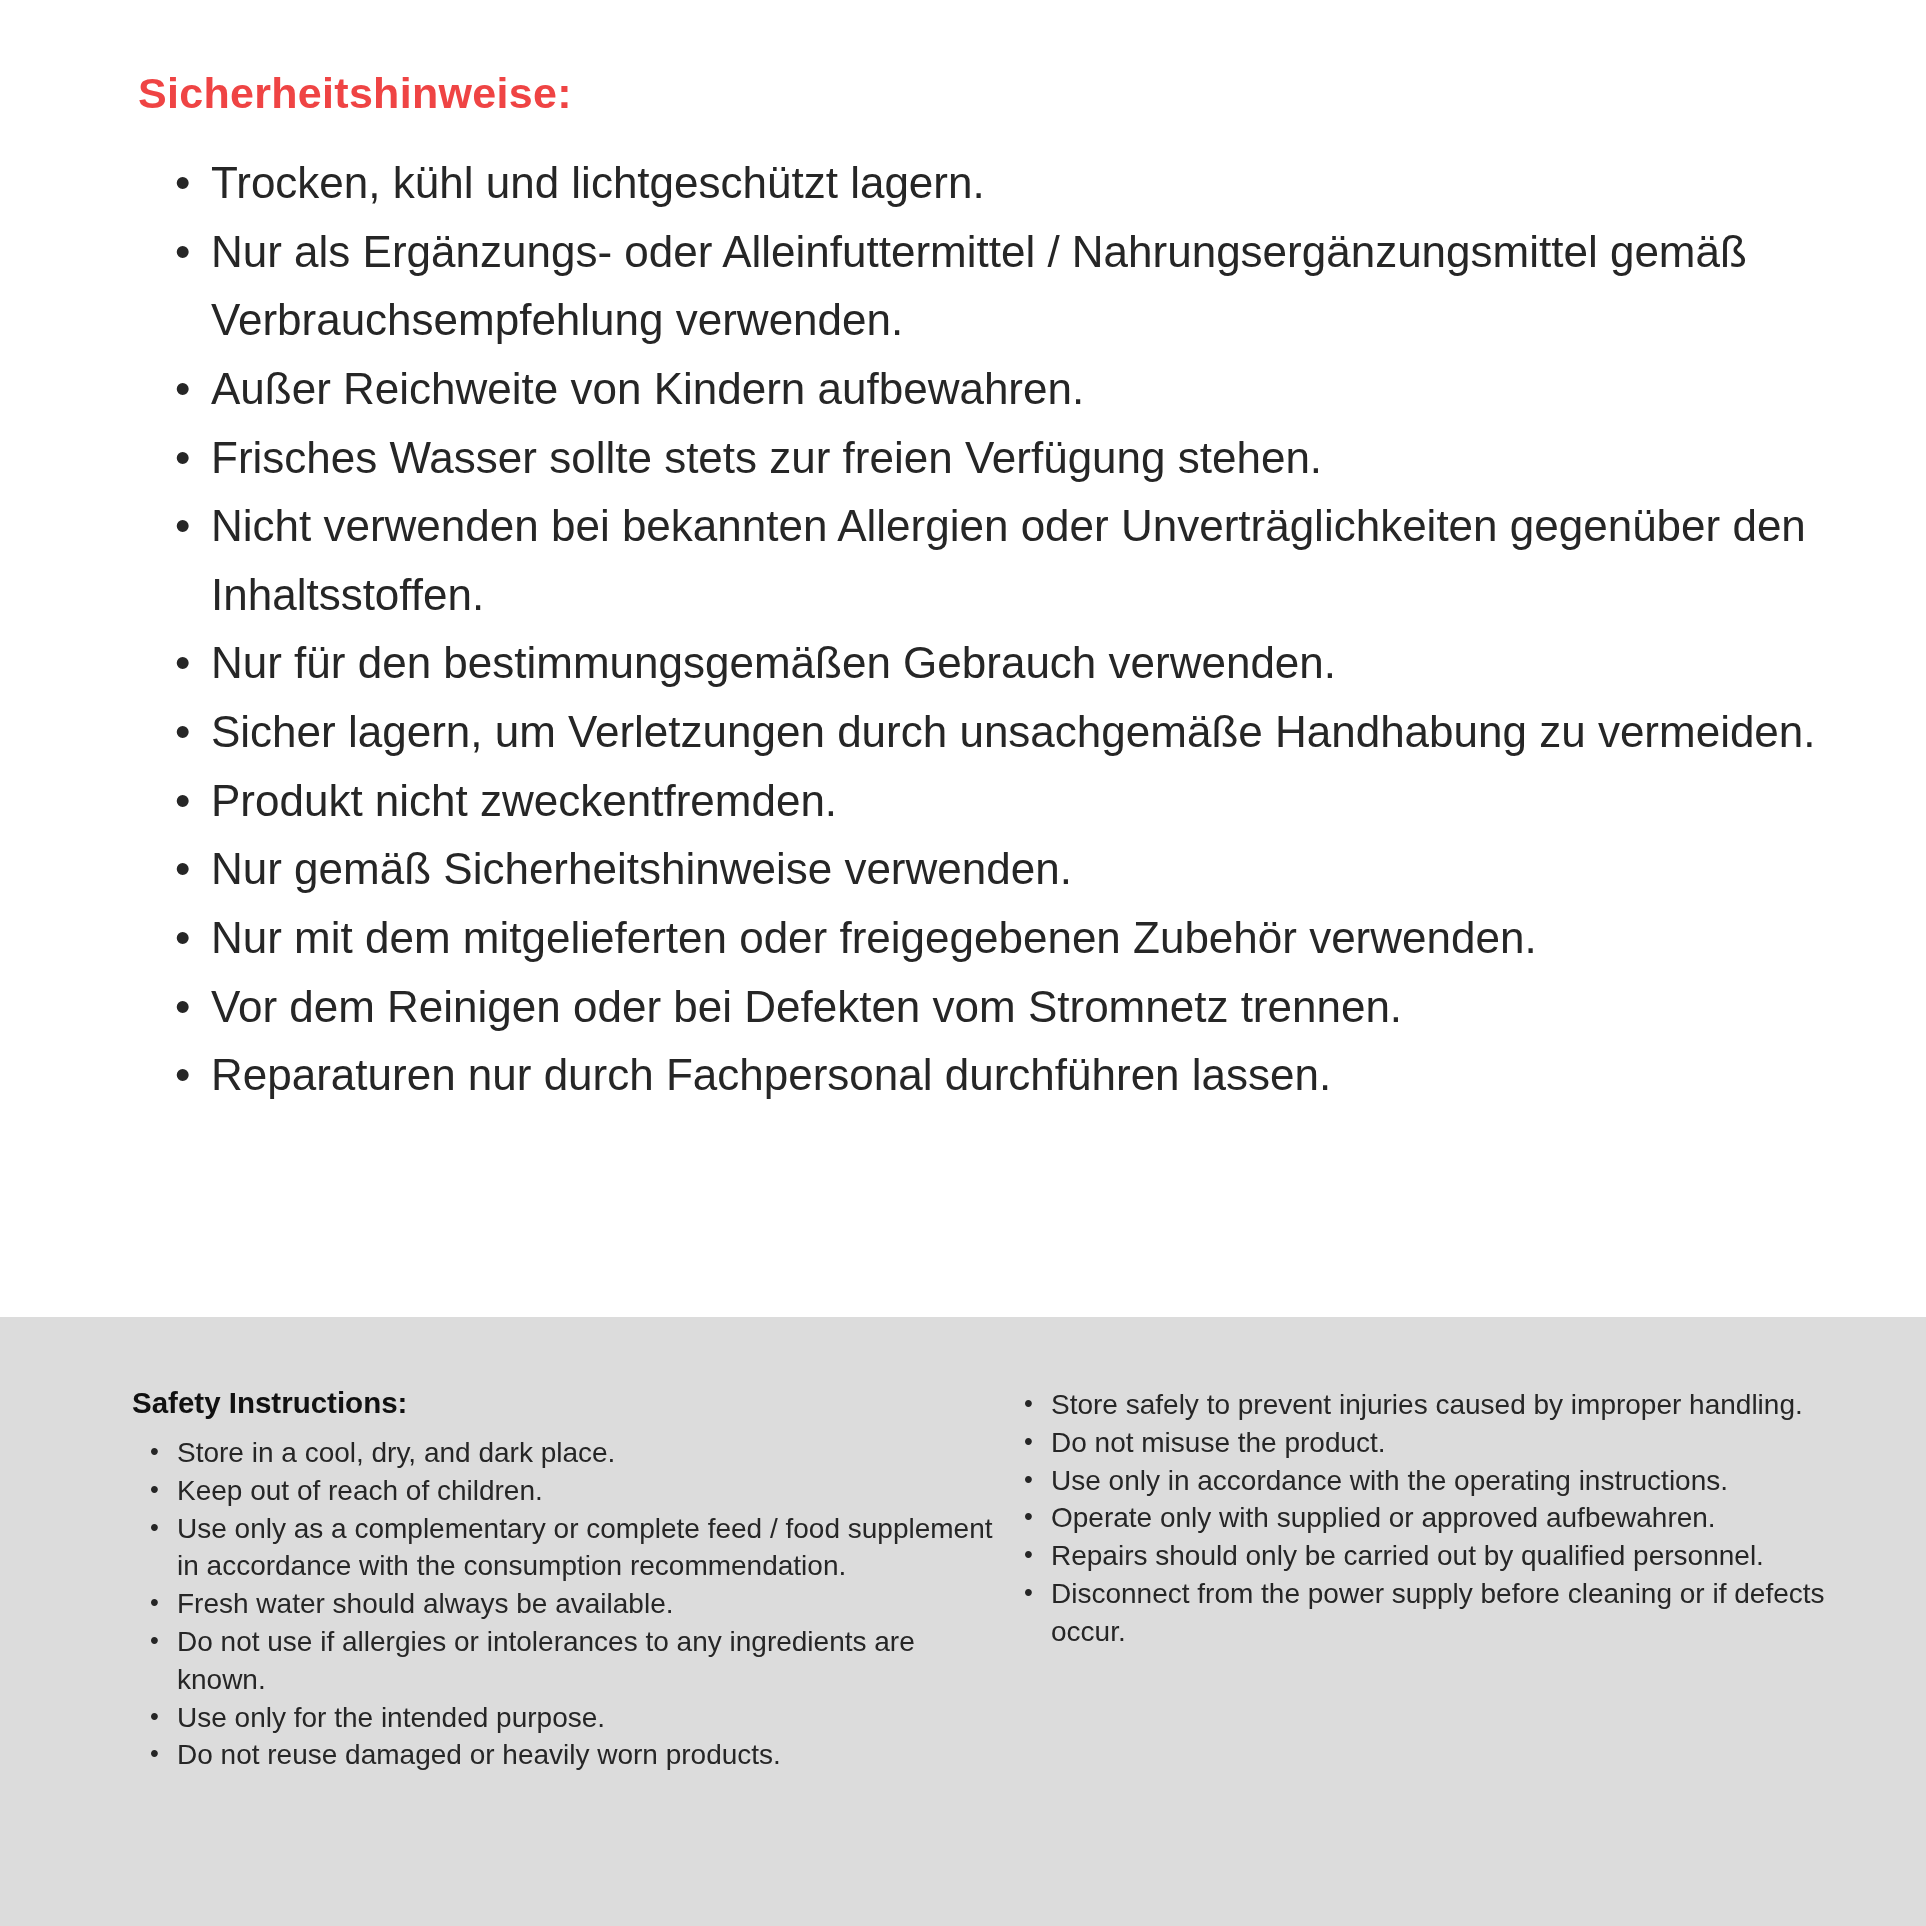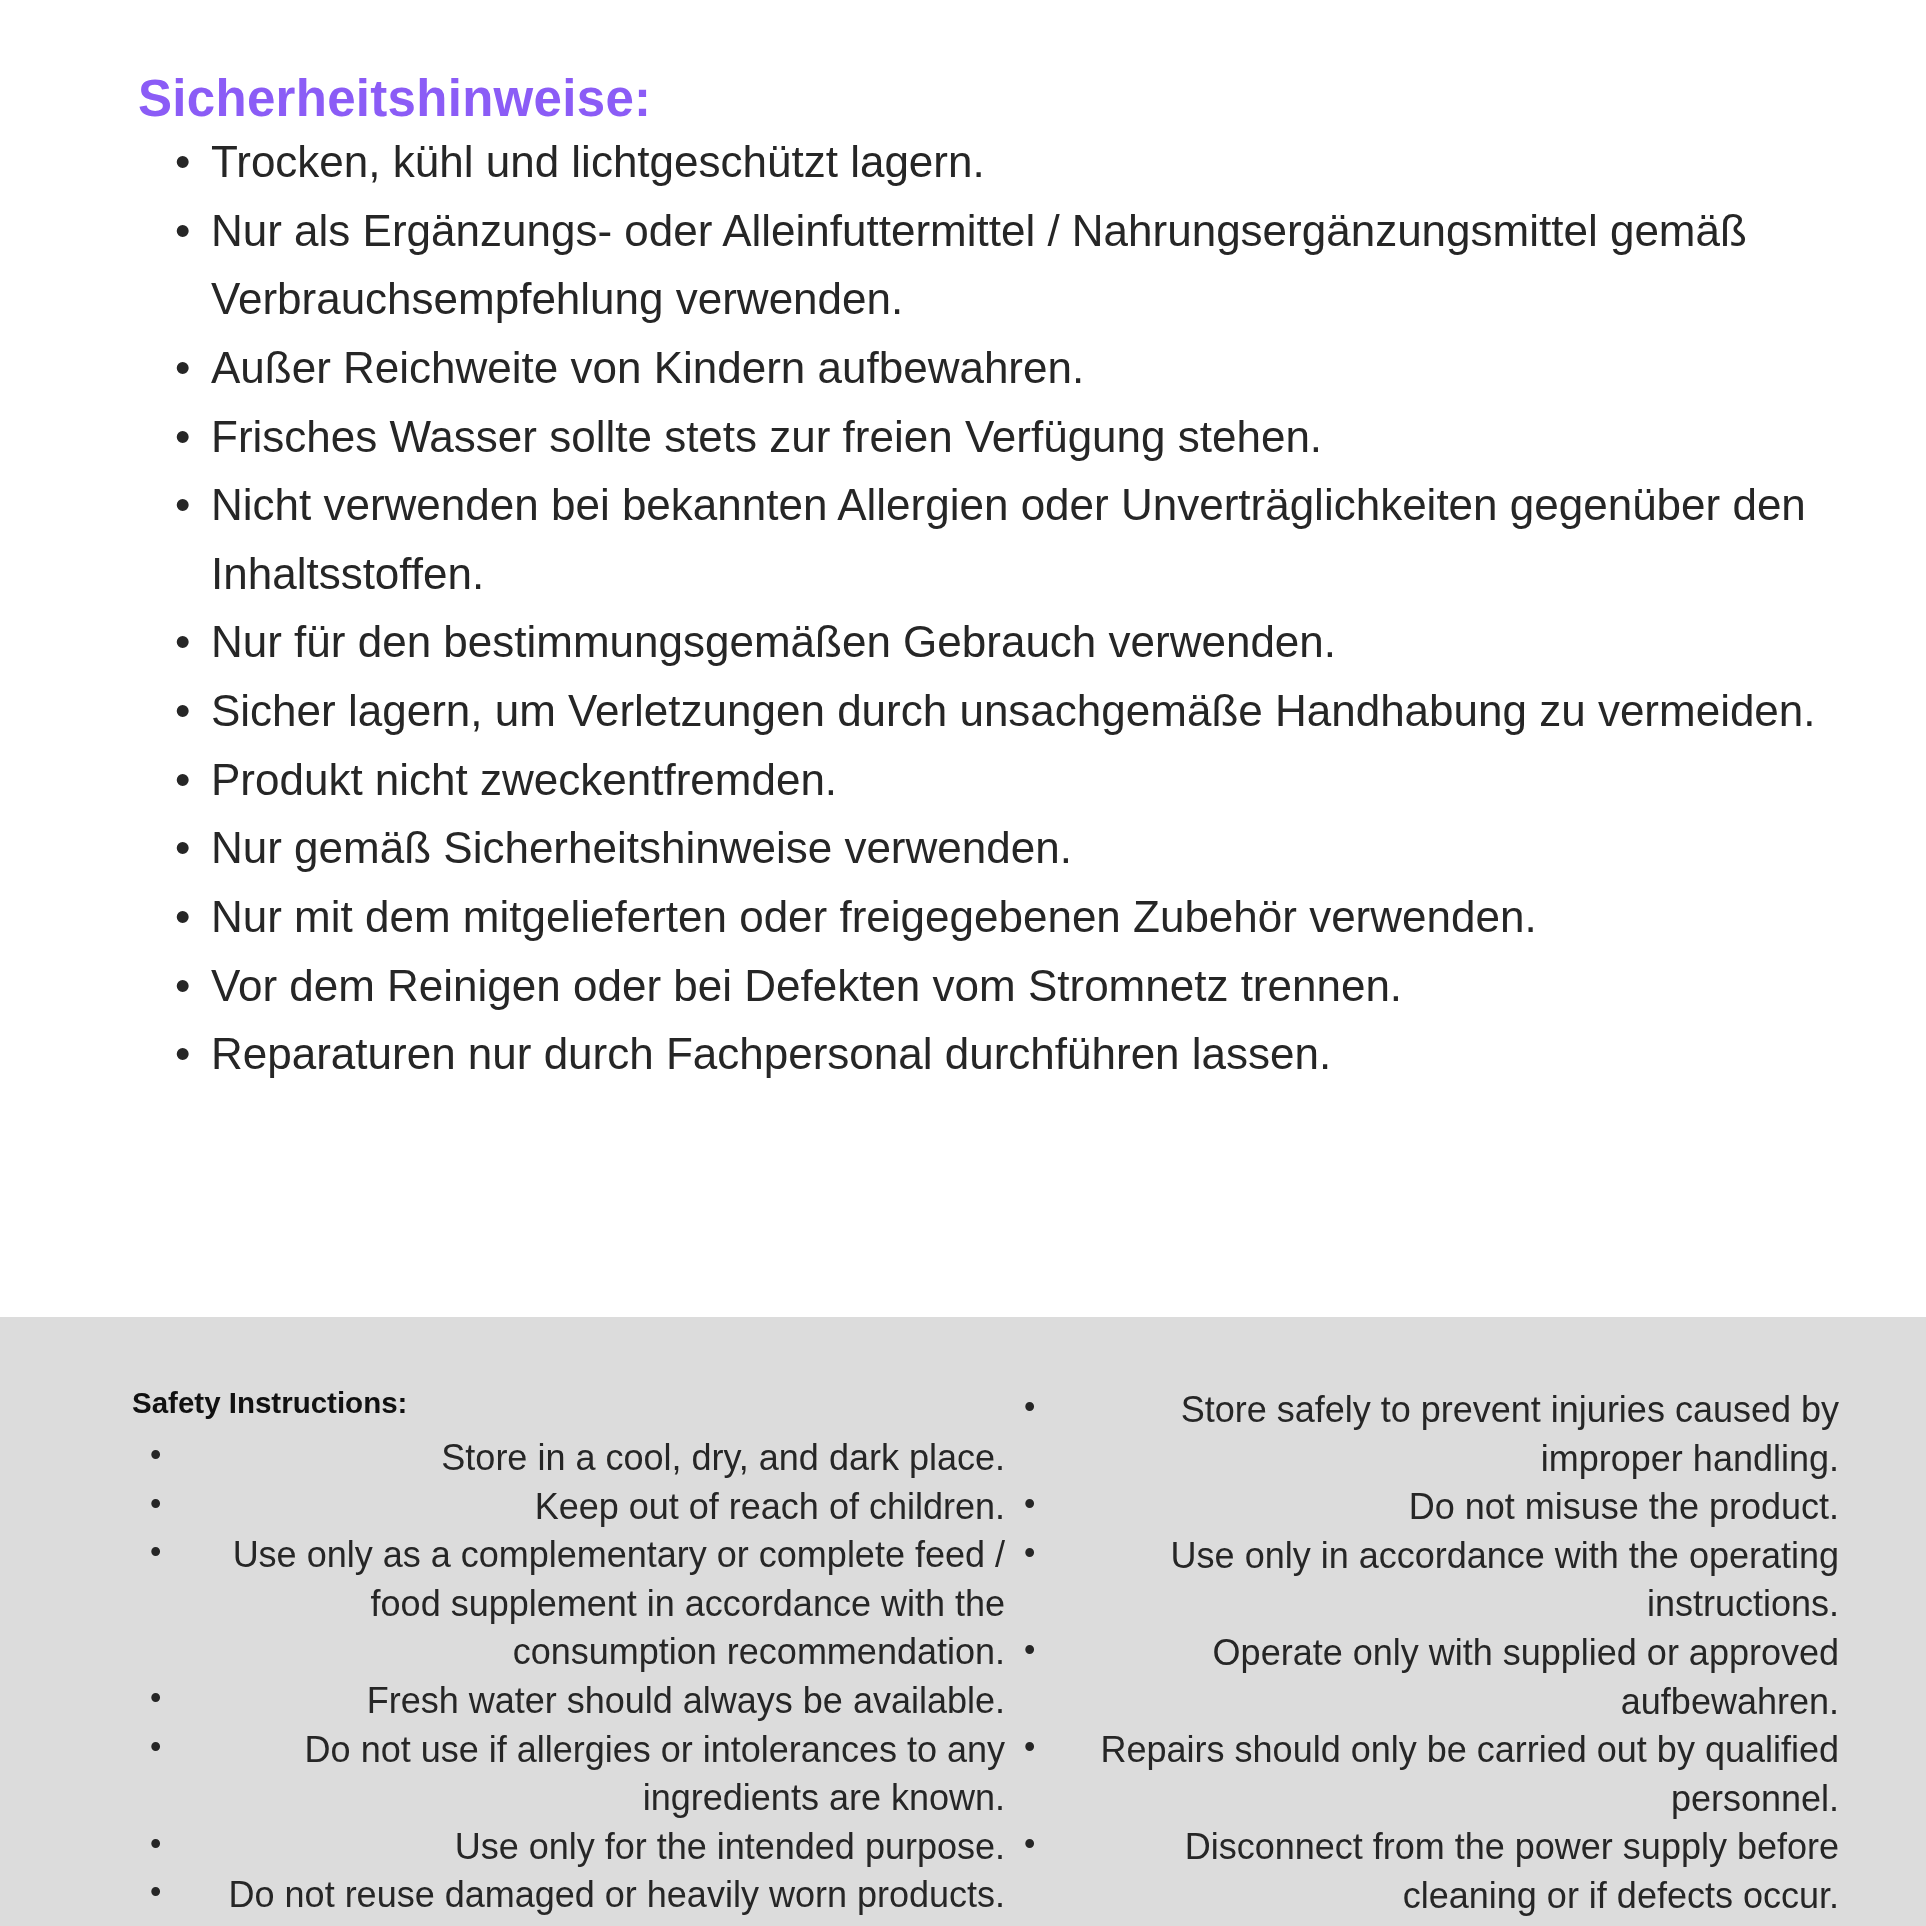--- a/index.html
+++ b/index.html
@@ -20,24 +20,25 @@
   }
 
   
   .german-section {
     flex: 0 0 auto;
     height: 1317px;
     padding: 69px 103px 0 138px;
     background: #ffffff;
   }
   .german-title {
-    font-size: 51px;
+    font-size: 43px;
     font-weight: 700;
-    color: #8b5cf6;
+    color: #ef4444;
     letter-spacing: 0.3px;
+    margin-bottom: 31px;
   }
   .german-list {
     list-style: none;
     margin-left: 37px;
     max-width: 1682px;
     font-size: 44px;
     line-height: 1.56;
     color: #262626;
   }
   .german-list li {
@@ -63,24 +64,23 @@
   .english-col.left  { width: 873px; }
   .english-col.right { width: 815px; }
   .english-title {
     font-size: 29.5px;
     font-weight: 700;
     color: #111111;
     margin-bottom: 14px;
   }
   .english-list {
     list-style: none;
-    font-size: 36px;
+    font-size: 28px;
     line-height: 1.35;
     color: #262626;
-    text-align: right;
   }
   .english-col.left .english-list { margin-left: 18px; }
   .english-list li {
     position: relative;
     padding-left: 27px;
   }
   .english-list li::before {
     content: "\2022";
     position: absolute;
     left: 0;

